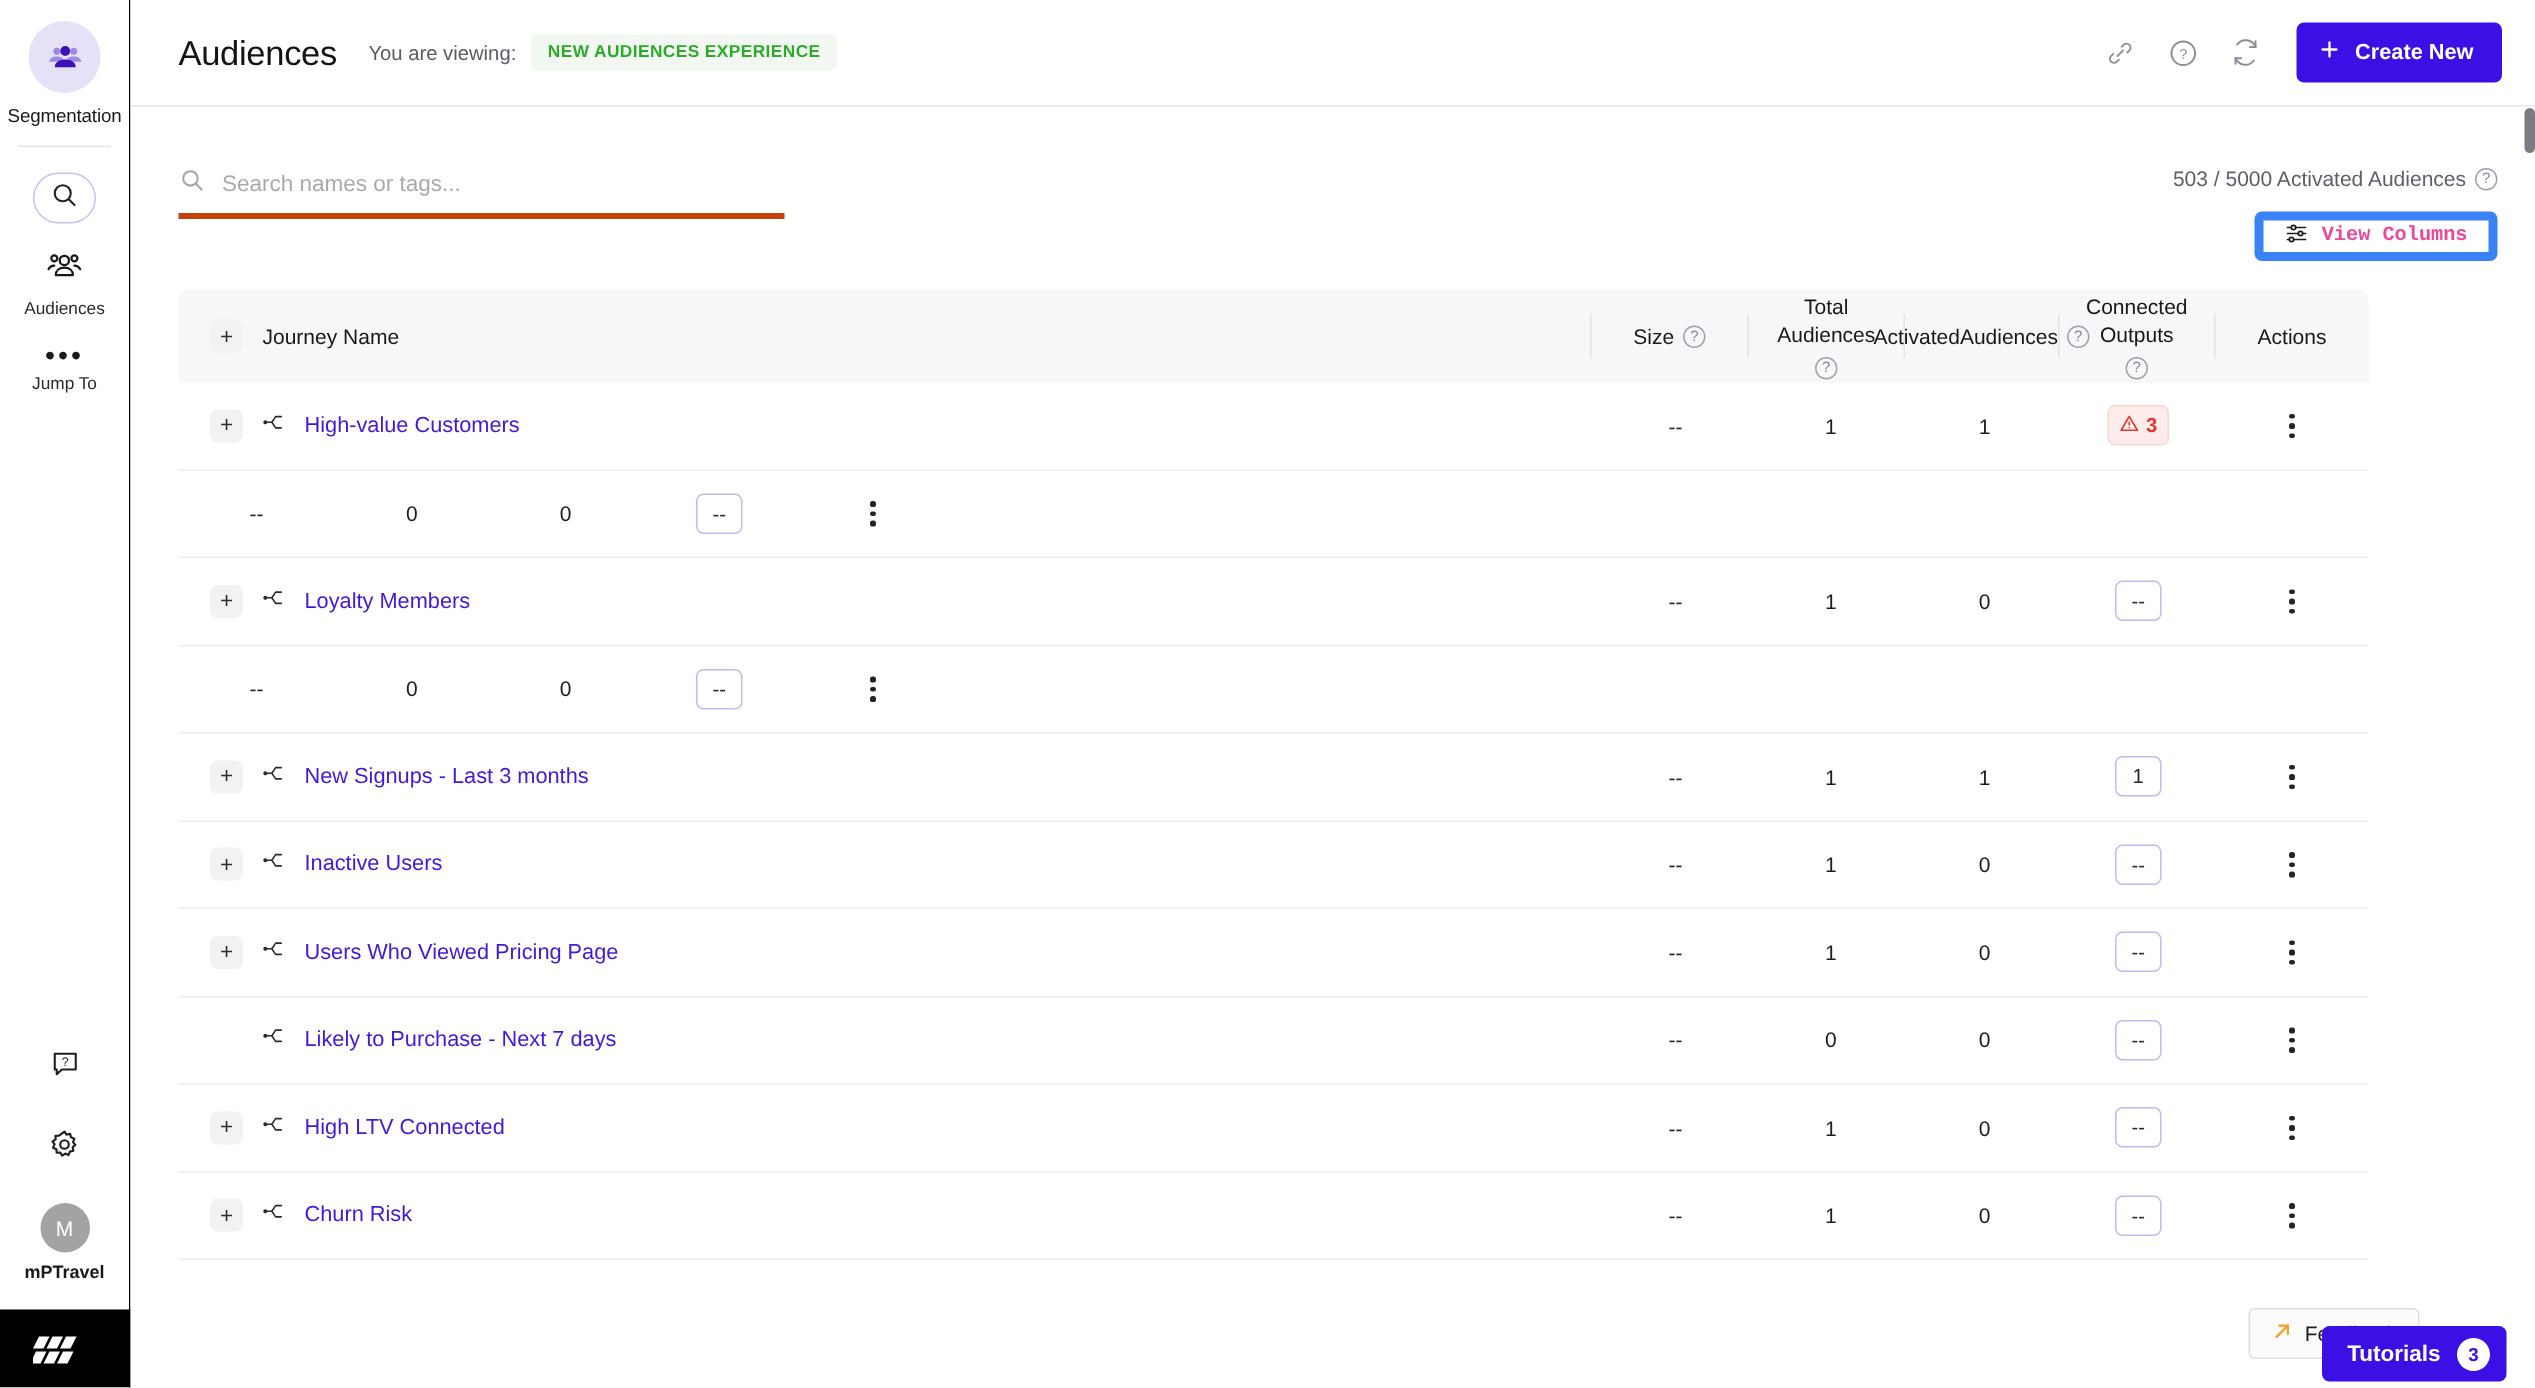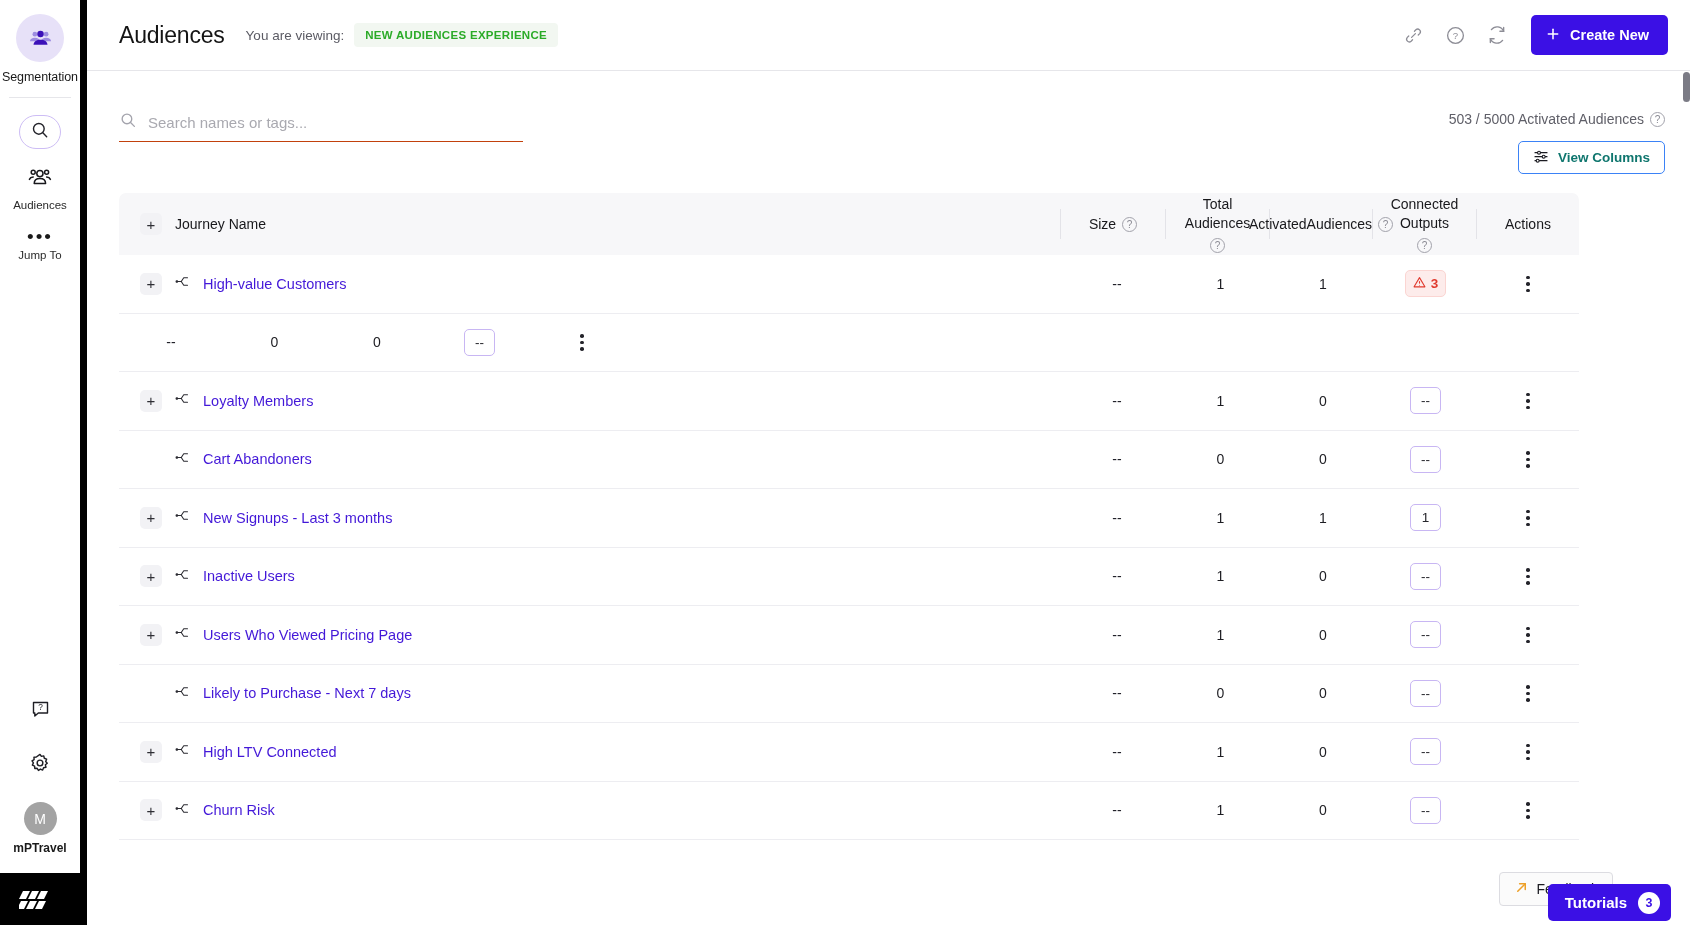--- a/index.html
+++ b/index.html
@@ -9,21 +9,21 @@
     background: #ffffff;
     overflow: hidden;
     -webkit-font-smoothing: antialiased;
   }
   .app { display: flex; width: 1690px; height: 925px; position: relative; }
 
   
   .sidebar {
     width: 87px; height: 925px;
     background: #ffffff;
-    border-right: 7px solid #000000;
+    border-right: 1px solid #000000;
     display: flex; flex-direction: column; align-items: center;
     position: relative; flex: 0 0 87px;
   }
   .seg-block { padding-top: 14px; display:flex; flex-direction:column; align-items:center; }
   .seg-circle {
     width: 48px; height: 48px; border-radius: 50%;
     background: #e7e1f8; display:flex; align-items:center; justify-content:center;
   }
   .seg-label { font-size: 12.5px; color: #1a1a1a; margin-top: 8px; letter-spacing: -0.1px;}
   .side-divider { width: 62px; height: 1px; background: #e6e6ea; margin: 13px 0 0 0; }
@@ -67,34 +67,34 @@
   .create-btn {
     background: #3b10e5; color:#fff; border:none; border-radius: 5px;
     height: 40px; padding: 0 19px 0 14px; display:flex; align-items:center; gap: 9px;
     font-size: 14.5px; font-weight: bold; cursor:pointer; margin-left: 6px;
     font-family: "Liberation Sans", sans-serif;
   }
 
   .content { padding: 0 25px 0 32px; position:relative; }
 
   .search-row { display:flex; align-items:flex-start; padding-top: 40px; }
-  .search-wrap { width: 404px; position: relative; border-bottom: 1px solid #c2410c; padding-bottom: 8px; display:flex; align-items:center; gap: 11px;}
+  .search-wrap { width: 404px; position: relative; border-bottom: 4px solid #c2410c; padding-bottom: 8px; display:flex; align-items:center; gap: 11px;}
   .search-input {
     border:none; outline:none; font-size: 15px; color:#1a1a1a;
     width: 100%; background: transparent; font-family:"Liberation Sans", sans-serif;
   }
   .search-input::placeholder { color:#a9a9b0; }
 
   .meta-col { margin-left:auto; display:flex; flex-direction:column; align-items:flex-end; }
   .activated-line { display:flex; align-items:center; gap:6px; font-size: 14px; color:#5f5f68; }
   .view-cols-btn {
-    margin-top: 14px; border: 1px solid #3b82f6; background:#fff; border-radius: 5px;
+    margin-top: 14px; border: 6px solid #3b82f6; background:#fff; border-radius: 5px;
     height: 33px; padding: 0 14px; display:flex; align-items:center; gap:9px;
-    font-size: 13.5px; color:#0f766e; cursor:pointer; font-weight: bold;
-    font-family:Liberation Sans, sans-serif;
+    font-size: 13.5px; color:#ec4899; cursor:pointer; font-weight: bold;
+    font-family:Liberation Mono, monospace;
   }
 
   
   .table { margin-top: 19px; width: 1460px; }
   .thead {
     background:#f7f7f9; border-radius: 7px 7px 0 0;
     height: 62px; display:flex; align-items:center;
   }
   .th { font-size: 14px; color:#18181c; display:flex; align-items:center; }
   .th-journey { padding-left: 21px; gap: 13px; flex: 1 1 auto; }
@@ -444,31 +444,20 @@
               </div>
               <div class="td w-actions">
                 <span class="kebab">
                   <i></i>
                   <i></i>
                   <i></i>
                 </span>
               </div>
             </div>
             <div class="trow">
-              <div class="td-journey">
-                <span class="row-plus-slot">
-                  <span class="plus-sq ghost"></span>
-                </span>
-                <span><svg width="15" height="15" viewBox="0 0 24 24" fill="none" stroke="#2a2a31" stroke-width="1.7" stroke-linecap="round" stroke-linejoin="round">
-                    <path d="M20 6h-6l-4 6 4 6h6"></path>
-                    <path d="M10 12H4"></path>
-                    <circle cx="3" cy="12" r="1.3" fill="#2a2a31"></circle>
-                  </svg></span>
-                <a class="journey-link">Cart Abandoners</a>
-              </div>
               <div class="td w-size dash">--</div>
               <div class="td w-total">0</div>
               <div class="td w-act">0</div>
               <div class="td w-conn">
                 <span class="badge-box">
                   <span>--</span>
                 </span>
               </div>
               <div class="td w-actions">
                 <span class="kebab">

